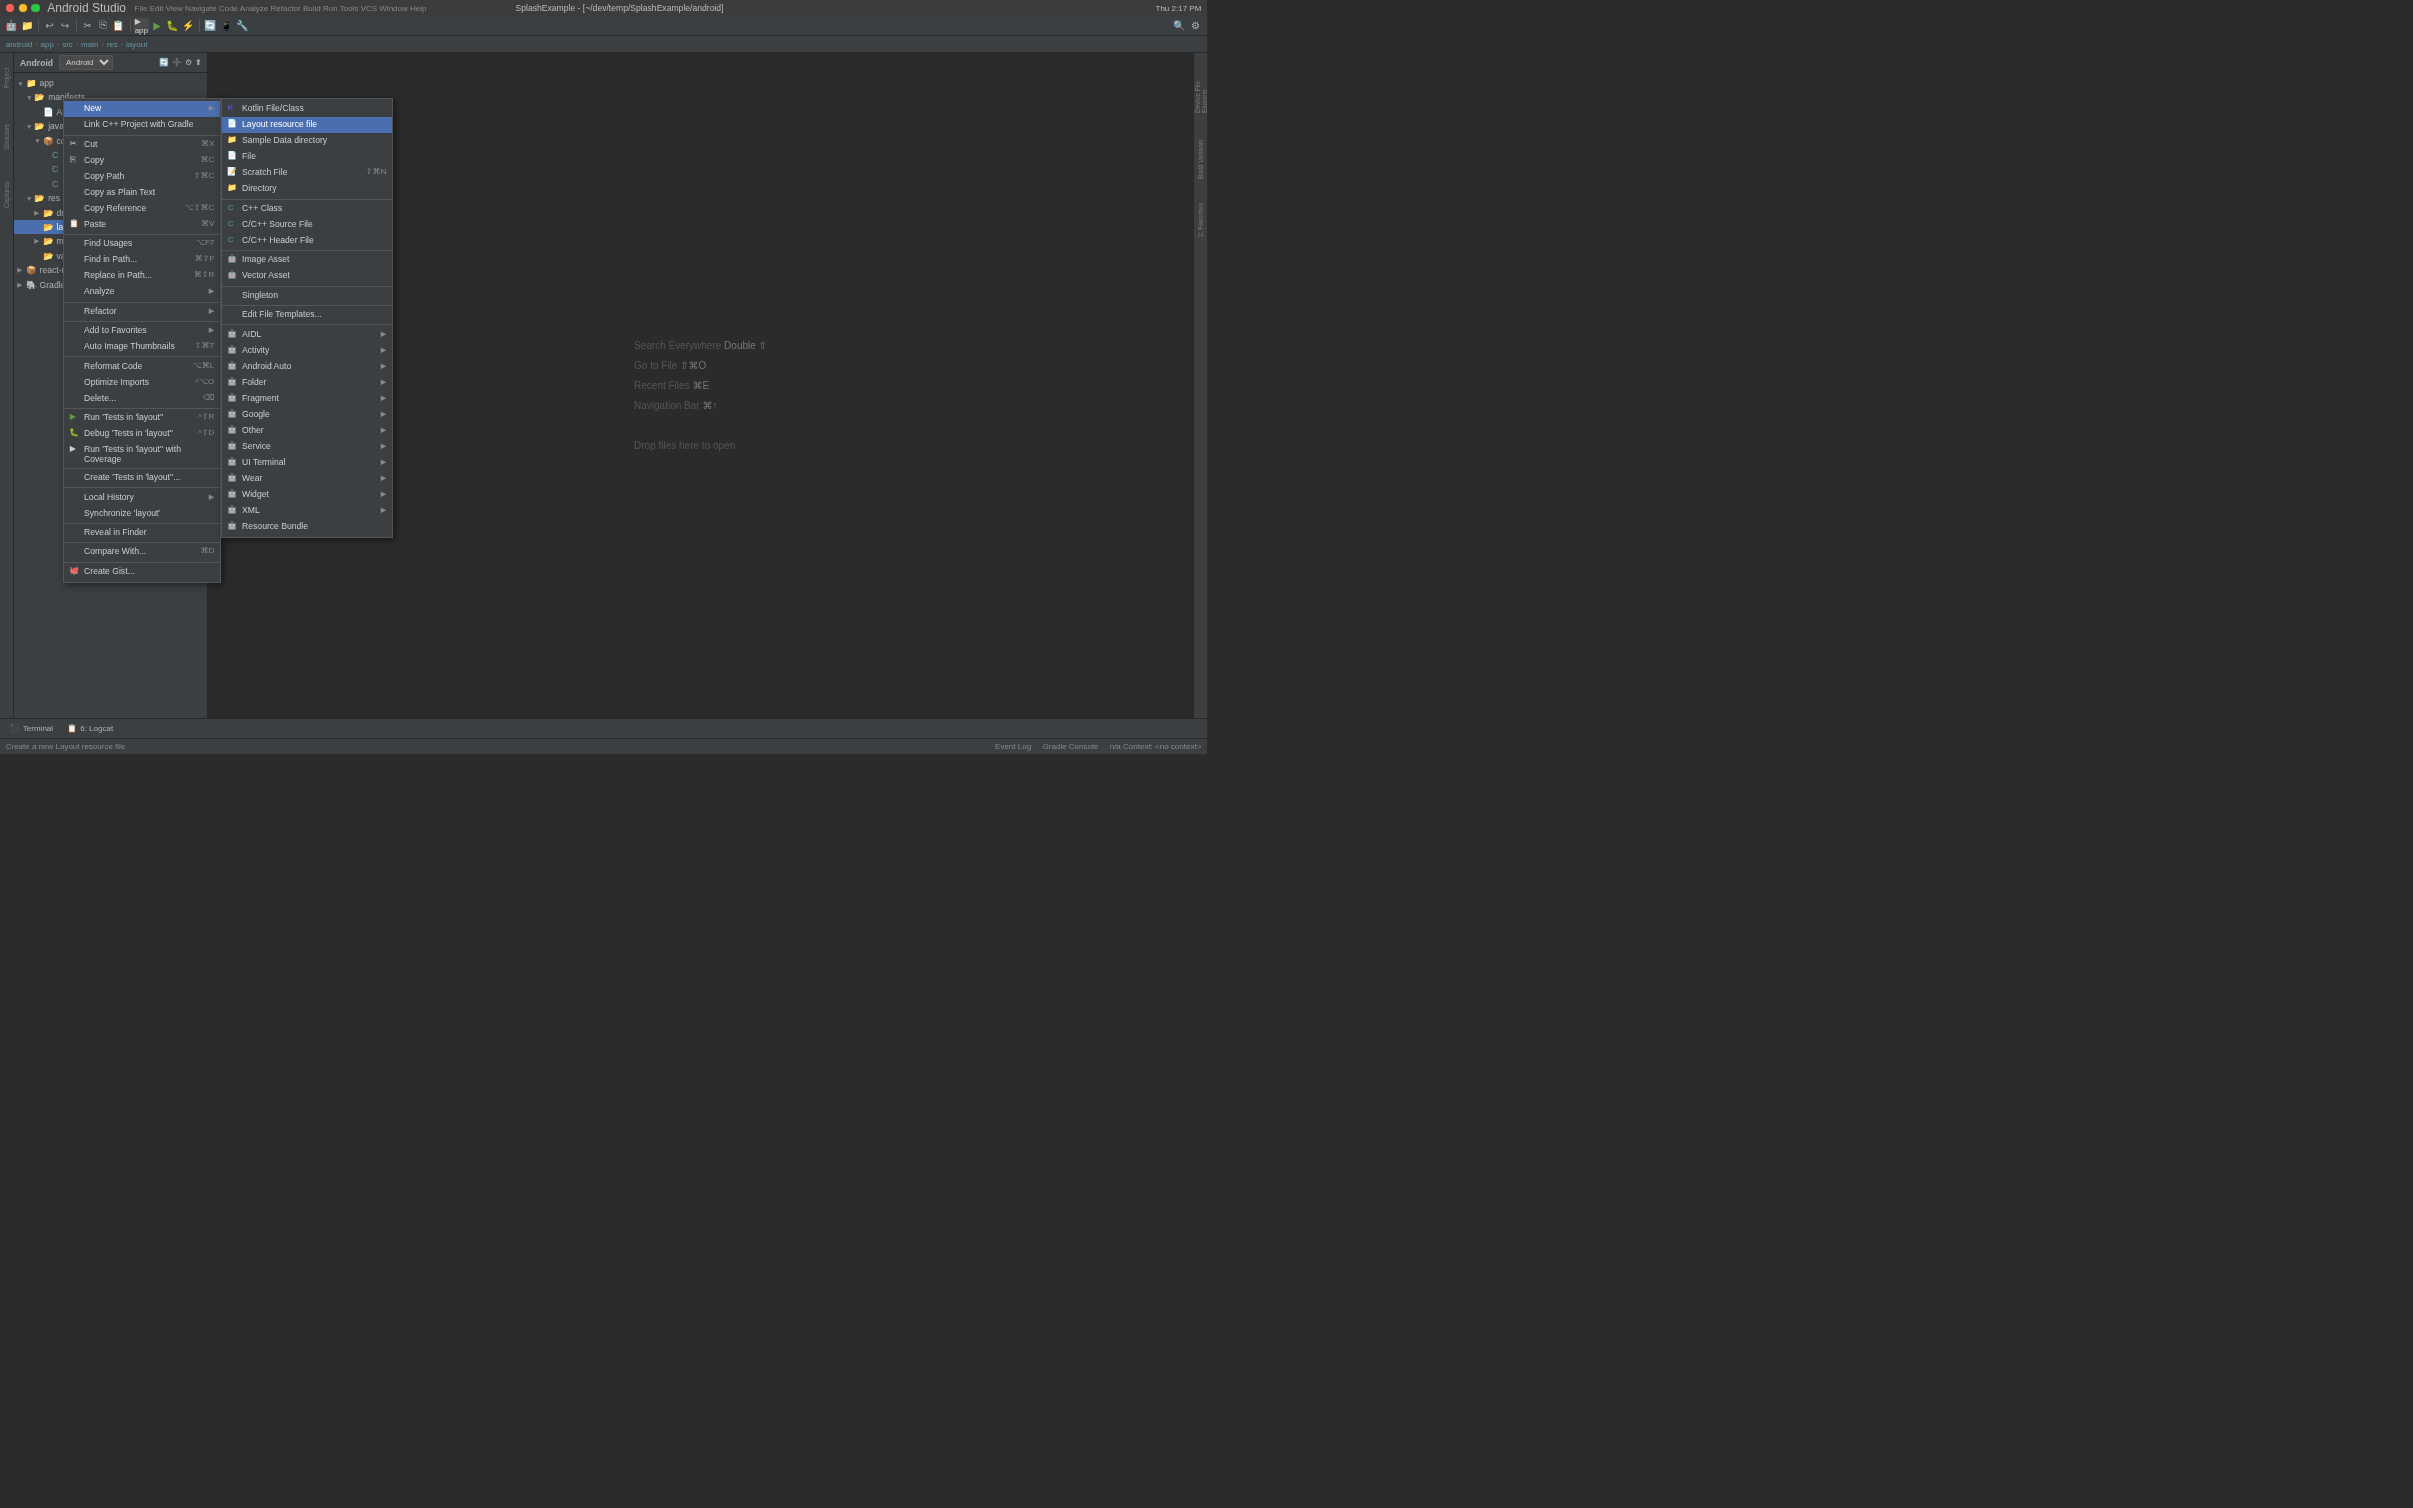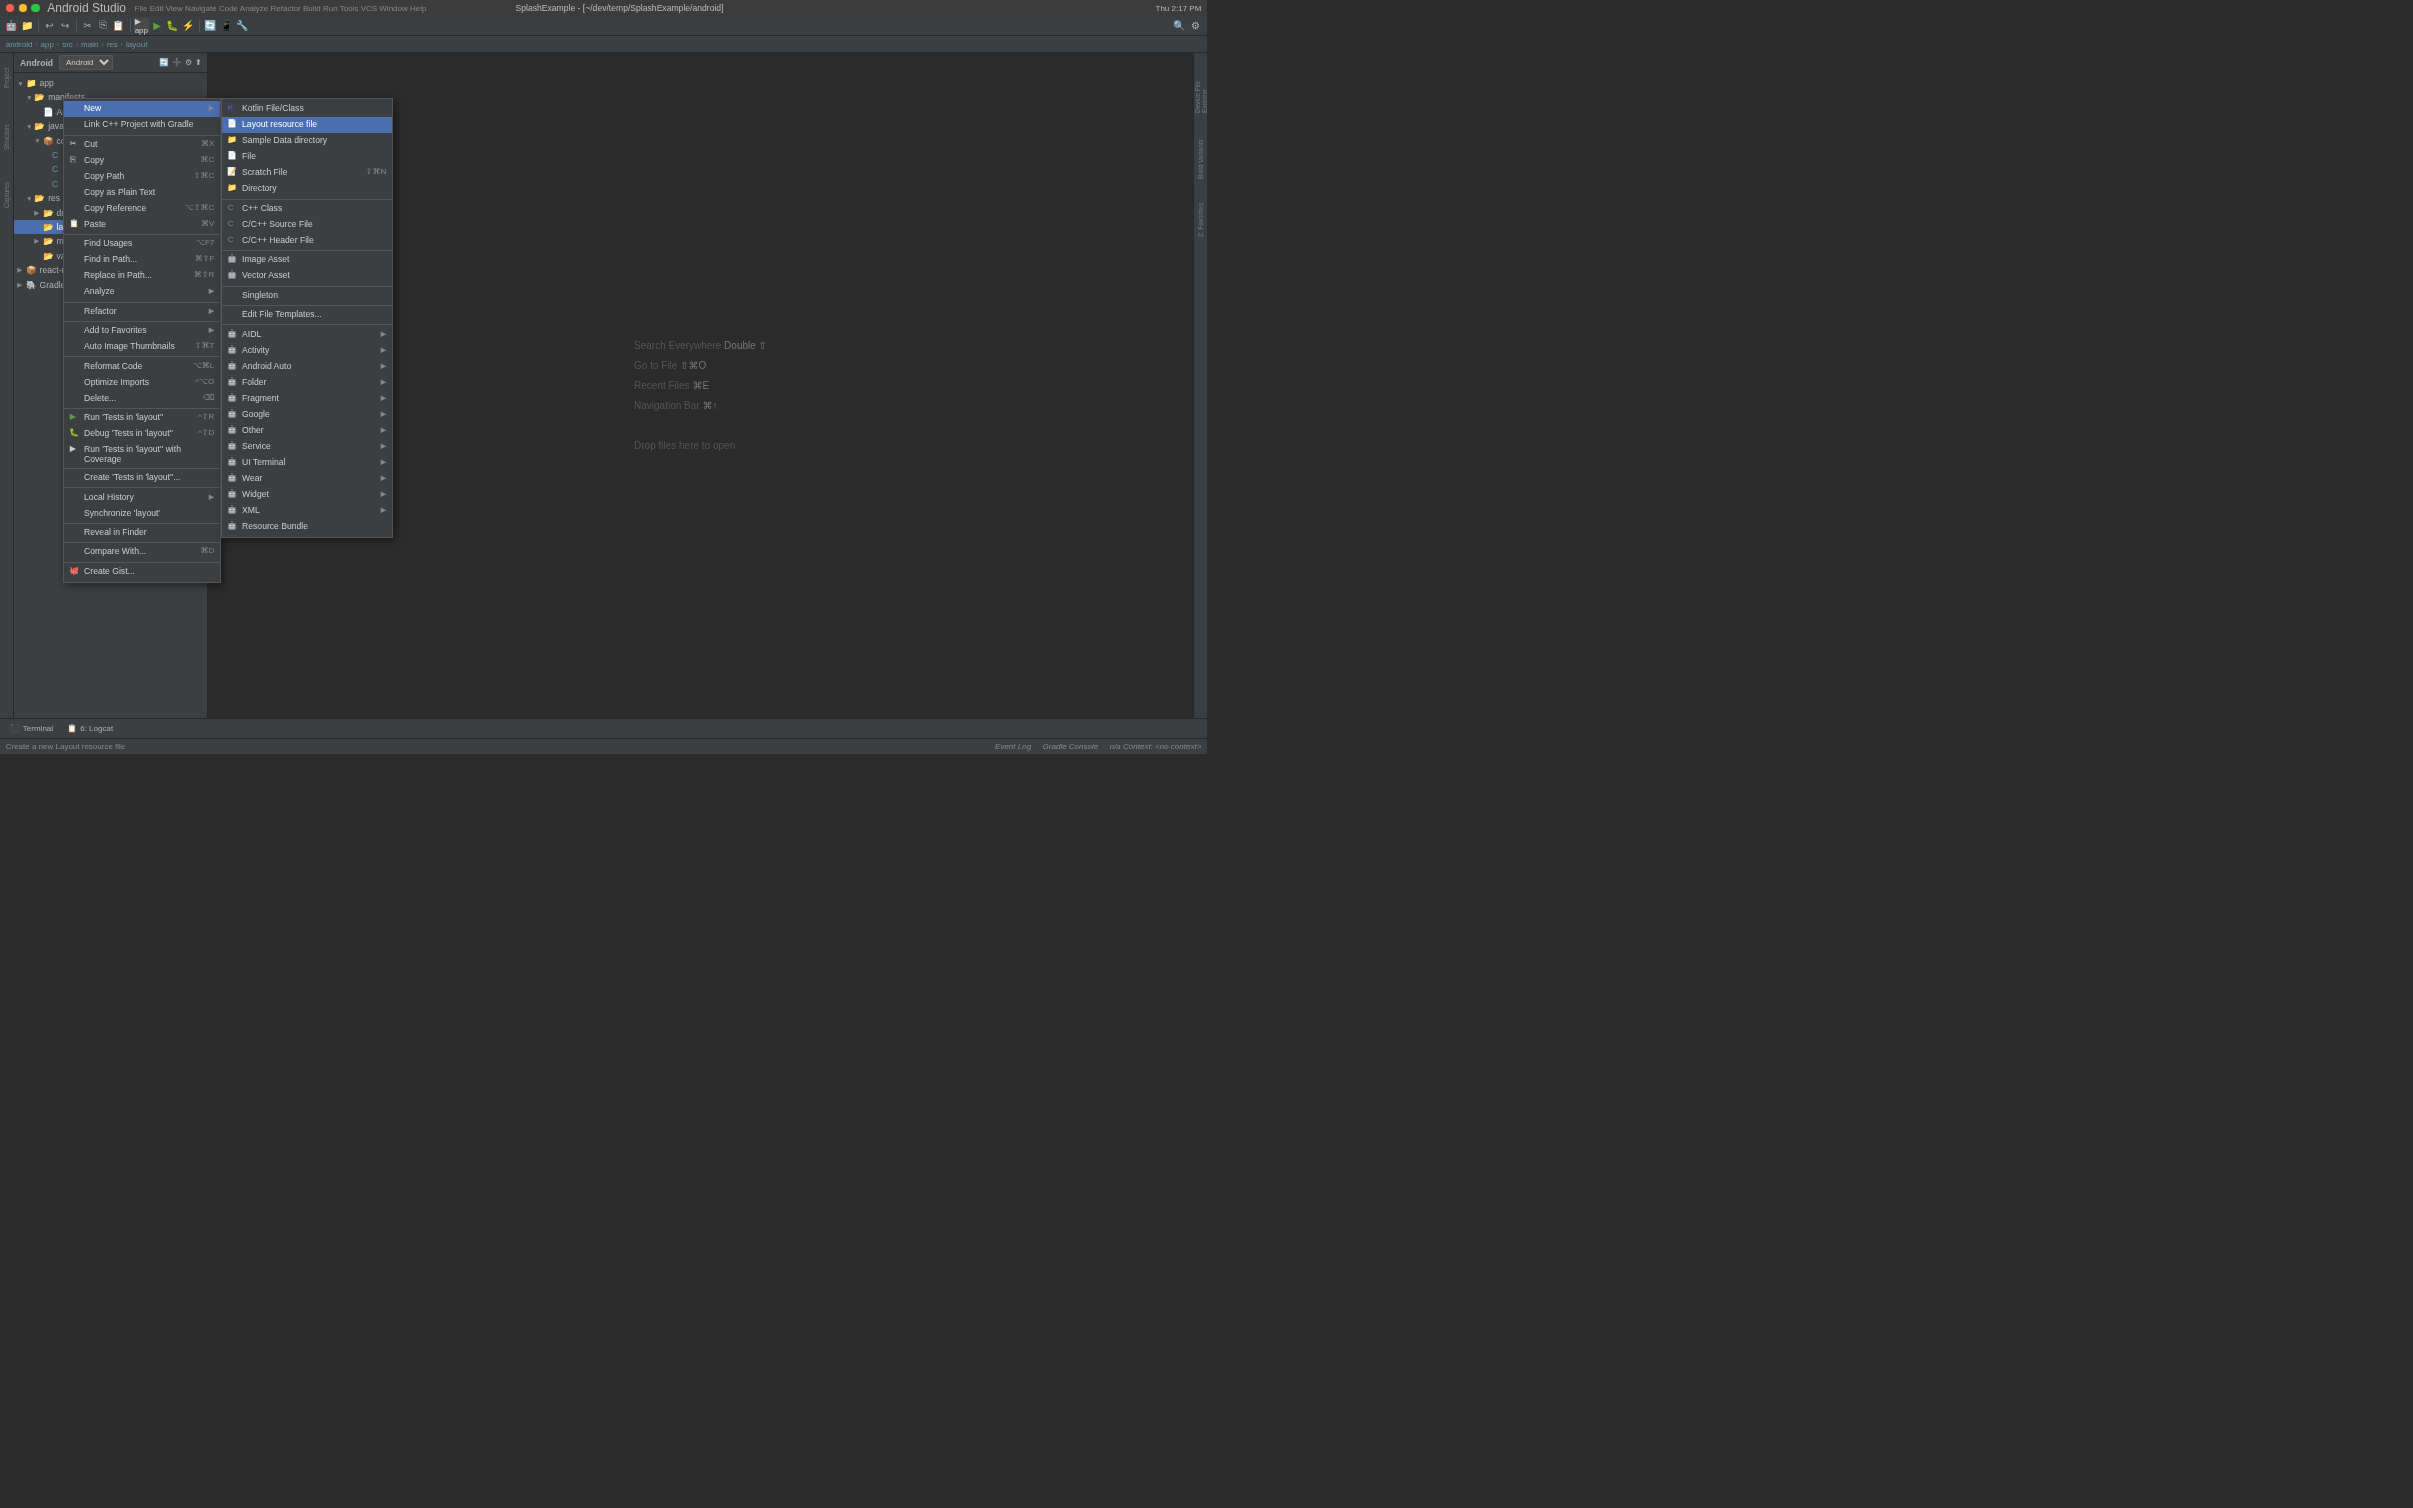--- a/index.html
+++ b/index.html
@@ -209,21 +209,20 @@
       gap: 5.7px;
       position: absolute;
       bottom: 0;
       left: 0;
       right: 0;
     }
     .status-bar-right {
       margin-left: auto;
       display: flex;
       gap: 11.5px;
-      font-style: italic;
     }
 
     
     .context-menu-overlay {
       position: absolute;
       top: 0; left: 0; right: 0; bottom: 0;
     }
 
     
     .ctx-menu {

